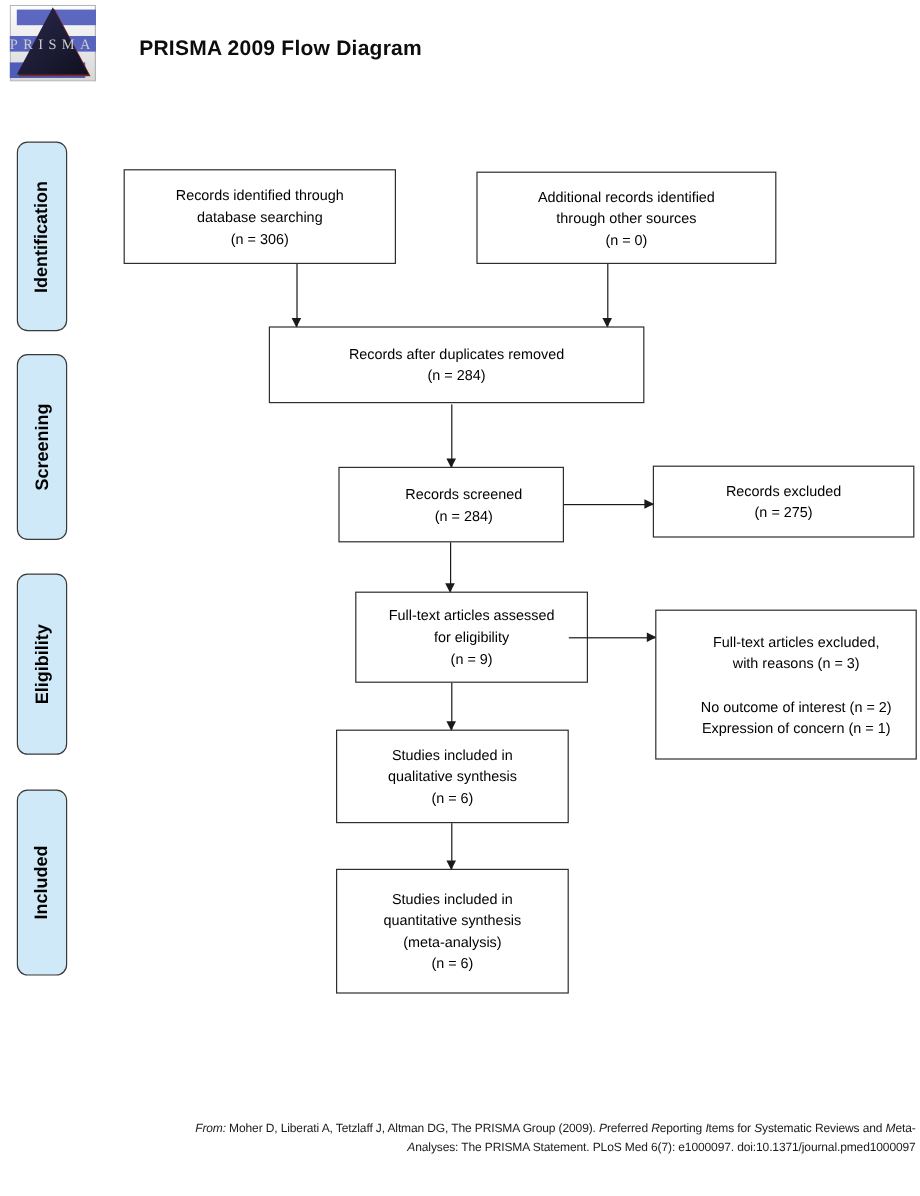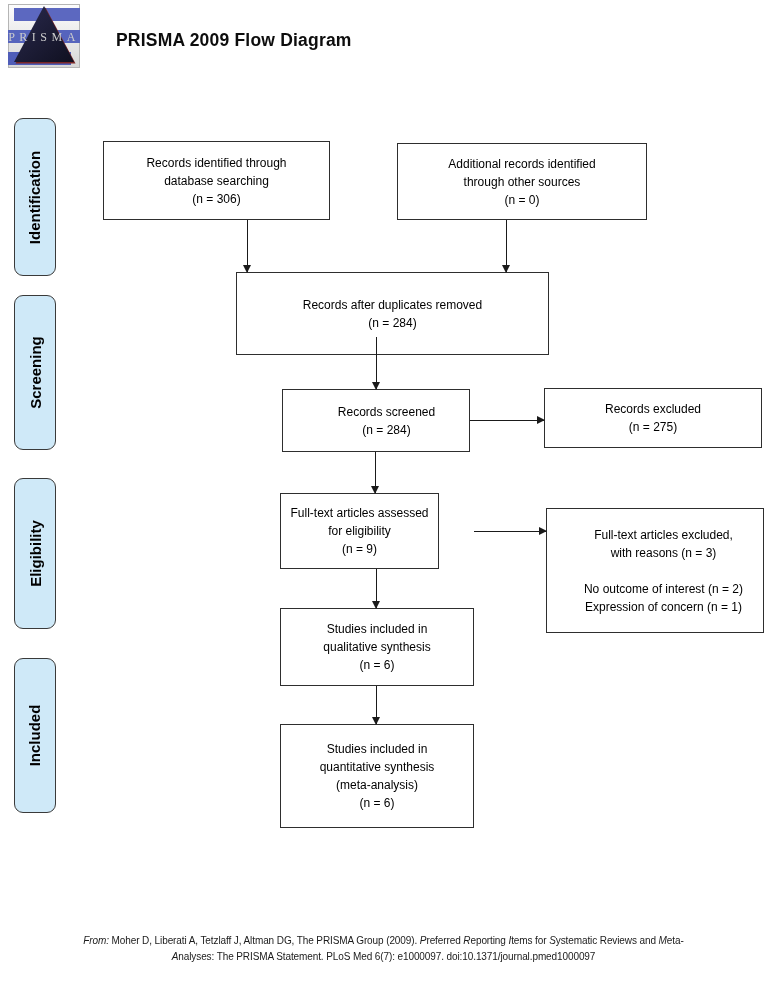--- a/index.html
+++ b/index.html
@@ -50,24 +50,24 @@
     background: #ffffff;
     border: 1.5px solid #2e2e2e;
     display: flex; align-items: center; justify-content: center;
     text-align: center;
     font-size: 12px; line-height: 1.5; color: #000;
     white-space: pre-line;
     padding: 2px 4px;
   }
   #box-identified-db    { left: 103px; top: 141px; width: 227px; height: 79px; }
   #box-identified-other { left: 397px; top: 143px; width: 250px; height: 77px; }
-  #box-after-duplicates { left: 236px; top: 272px; width: 313px; height: 83px; }
+  #box-after-duplicates { left: 224px; top: 272px; width: 313px; height: 64px; }
   #box-screened         { left: 282px; top: 389px; width: 188px; height: 63px; padding-left: 25px; }
   #box-excluded         { left: 544px; top: 388px; width: 218px; height: 60px; }
-  #box-fulltext         { left: 280px; top: 493px; width: 159px; height: 76px; }
+  #box-fulltext         { left: 296px; top: 493px; width: 194px; height: 76px; }
   #box-fulltext-excl    { left: 546px; top: 508px; width: 218px; height: 125px; padding-left: 21px; }
   #box-qualitative      { left: 280px; top: 608px; width: 194px; height: 78px; }
   #box-quantitative     { left: 280px; top: 724px; width: 194px; height: 104px; }
 
   
   .varrow {
     position: absolute; width: 0;
     border-left: 1.5px solid #1a1a1a;
   }
   .varrow::after {
@@ -93,25 +93,25 @@
   #arr-dup-screen  { left: 376px; top: 337px; height: 52px; }
   #arr-screen-full { left: 375px; top: 452px; height: 41px; }
   #arr-full-qual   { left: 376px; top: 569px; height: 39px; }
   #arr-qual-quant  { left: 376px; top: 686px; height: 38px; }
   #arr-screen-excl { left: 470px; top: 420px; width: 74px; }
   #arr-full-excl   { left: 474px; top: 531px; width: 72px; }
 
   
   .citation {
     position: absolute; left: 0; right: 0; top: 933px;
-    text-align: center;
+    text-align: right;
     font-size: 10px; line-height: 1.55; color: #1a1a1a;
     letter-spacing: -0.1px;
     white-space: pre-line;
-    padding: 0 29px;
+    padding: 0 4px;
   }
   .info-line {
     position: absolute; left: 0; right: 0; top: 978px;
     text-align: center;
     font-size: 11px; font-weight: bold;
   }
   .info-prefix, .info-suffix { color: #1b3f94; }
   .info-link { color: #0f62c5; text-decoration: underline; cursor: pointer; }
 </style>
 </head>

